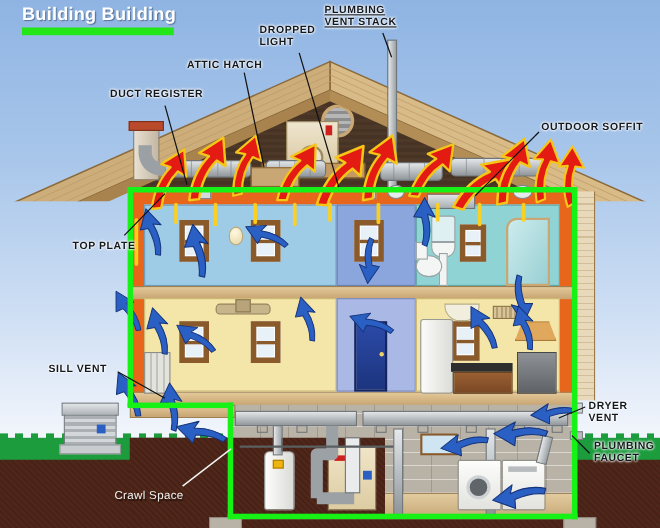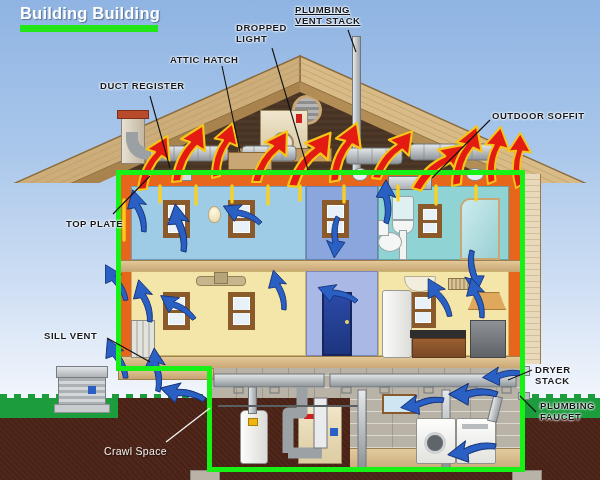--- a/index.html
+++ b/index.html
@@ -375,21 +375,21 @@
 
   <div class="lbl" style="left:100px;top:80px;">DUCT REGISTER</div>
   <div class="lbl" style="left:170px;top:54px;">ATTIC HATCH</div>
   <div class="lbl" style="left:236px;top:22px;">DROPPED
 LIGHT</div>
   <div class="lbl" style="left:295px;top:4px;text-decoration:underline;">PLUMBING
 VENT STACK</div>
   <div class="lbl" style="left:492px;top:110px;">OUTDOOR SOFFIT</div>
   <div class="lbl" style="left:50px;top:218px;margin-left:16px;">TOP PLATE</div>
   <div class="lbl" style="left:44px;top:330px;">SILL VENT</div>
-  <div class="lbl" style="left:535px;top:364px;">DRYER STACK</div>
+  <div class="lbl" style="left:535px;top:364px;">DRYER VENT</div>
   <div class="lbl" style="left:540px;top:400px;">PLUMBING
 FAUCET</div>
   <div class="lbl" style="left:104px;top:446px;color:#f2f2f2;font-weight:normal;font-size:10.5px;letter-spacing:.3px;text-shadow:1px 1px 1px rgba(0,0,0,.6);">Crawl Space</div>
 
   <div id="title">
     <div class="t">Building Building</div>
     <div class="bar"></div>
   </div>
 
 </div>

